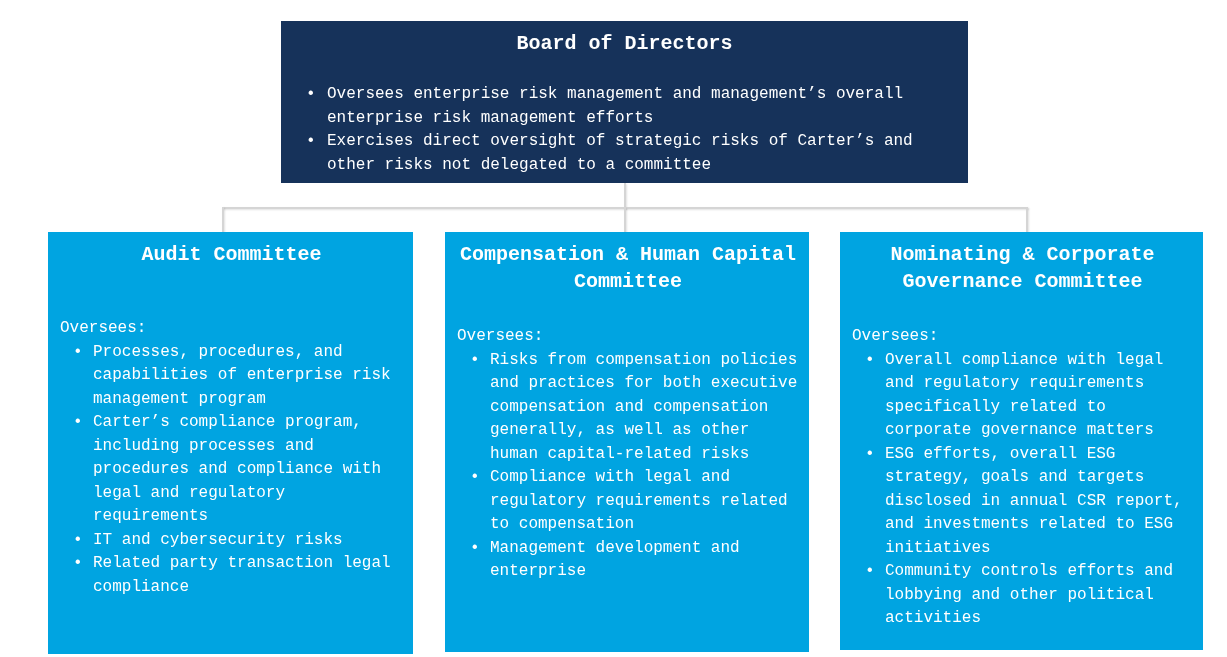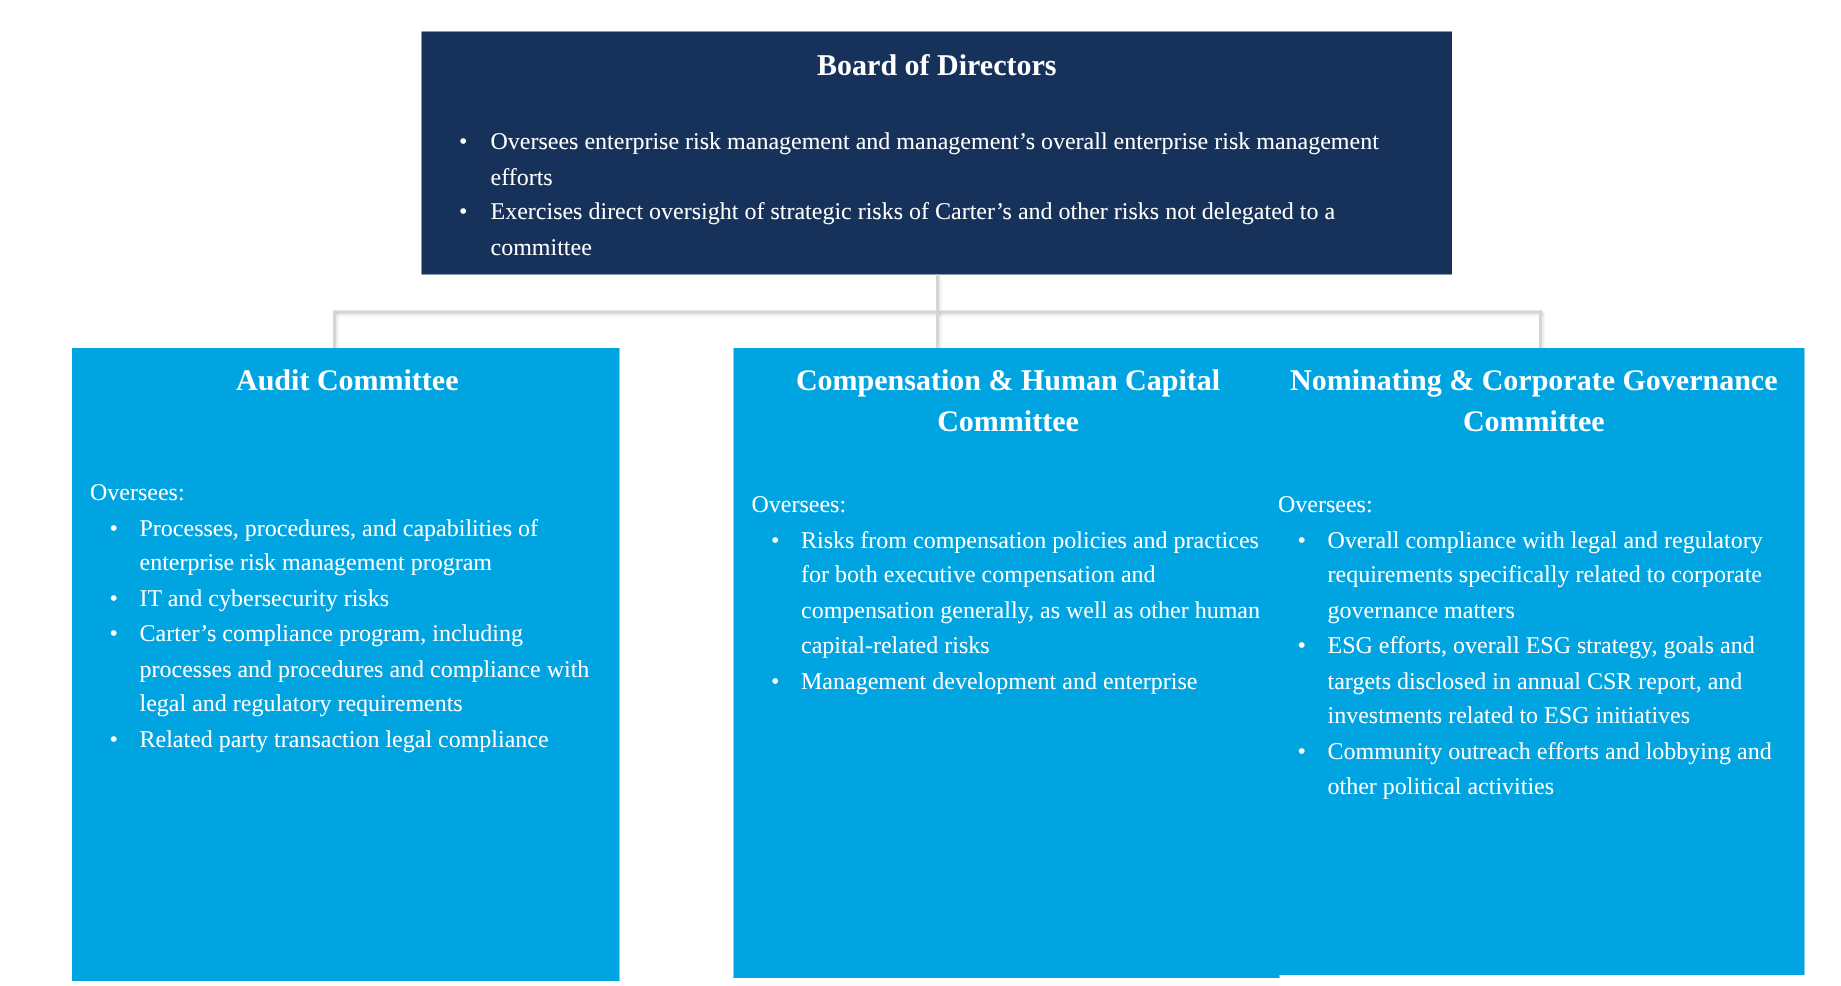--- a/index.html
+++ b/index.html
@@ -5,21 +5,21 @@
   html, body {
     margin: 0;
     padding: 0;
     background: #ffffff;
   }
   .canvas {
     position: relative;
     width: 1227px;
     height: 657px;
     background: var(--background, #ffffff);
-    font-family: Liberation Serif, serif;
+    font-family: Liberation Mono, monospace;
     overflow: hidden;
     border-radius: 12px;
   }
 
   
   .board-box {
     position: absolute;
     left: 281px;
     top: 21px;
     width: 687px;
@@ -68,21 +68,21 @@
   
   .committee-box {
     position: absolute;
     top: 232px;
     box-sizing: border-box;
     background: var(--blue, #00A4E1);
     color: var(--text, #ffffff);
     padding: 9px 10px 17px 12px;
   }
   .c-left  { left: 48px;  width: 365px; height: 422px; }
-  .c-mid   { left: 445px; width: 364px; height: 420px; margin-left: 44px; }
+  .c-mid   { left: 445px; width: 364px; height: 420px; }
   .c-right { left: 840px; width: 363px; height: 418px; }
 
   .committee-title {
     margin: 0;
     font-size: 20px;
     line-height: 27px;
     font-weight: 700;
     text-align: center;
     min-height: 54px;
   }
@@ -126,43 +126,44 @@
   <div class="line drop-left"></div>
   <div class="line drop-center"></div>
   <div class="line drop-right"></div>
 
   <section class="committee-box c-left">
     <h2 class="committee-title">Audit Committee</h2>
     <div class="cbody">
       <p class="intro">Oversees:</p>
       <ul>
         <li>Processes, procedures, and capabilities of enterprise risk management program</li>
+        <li>Carter’s compliance program, including processes and procedures and compliance with legal and regulatory requirements</li>
         <li>IT and cybersecurity risks</li>
-        <li>Carter’s compliance program, including processes and procedures and compliance with legal and regulatory requirements</li>
         <li>Related party transaction legal compliance</li>
       </ul>
     </div>
   </section>
 
   <section class="committee-box c-mid">
     <h2 class="committee-title">Compensation &amp; Human Capital Committee</h2>
     <div class="cbody">
       <p class="intro">Oversees:</p>
       <ul>
         <li>Risks from compensation policies and practices for both executive compensation and compensation generally, as well as other human capital-related risks</li>
+        <li>Compliance with legal and regulatory requirements related to compensation</li>
         <li>Management development and enterprise</li>
       </ul>
     </div>
   </section>
 
   <section class="committee-box c-right">
     <h2 class="committee-title">Nominating &amp; Corporate Governance Committee</h2>
     <div class="cbody">
       <p class="intro">Oversees:</p>
       <ul>
         <li>Overall compliance with legal and regulatory requirements specifically related to corporate governance matters</li>
         <li>ESG efforts, overall ESG strategy, goals and targets disclosed in annual CSR report, and investments related to ESG initiatives</li>
-        <li>Community outreach efforts and lobbying and other political activities</li>
+        <li>Community controls efforts and lobbying and other political activities</li>
       </ul>
     </div>
   </section>
 
 </div>
 
 </body></html>

